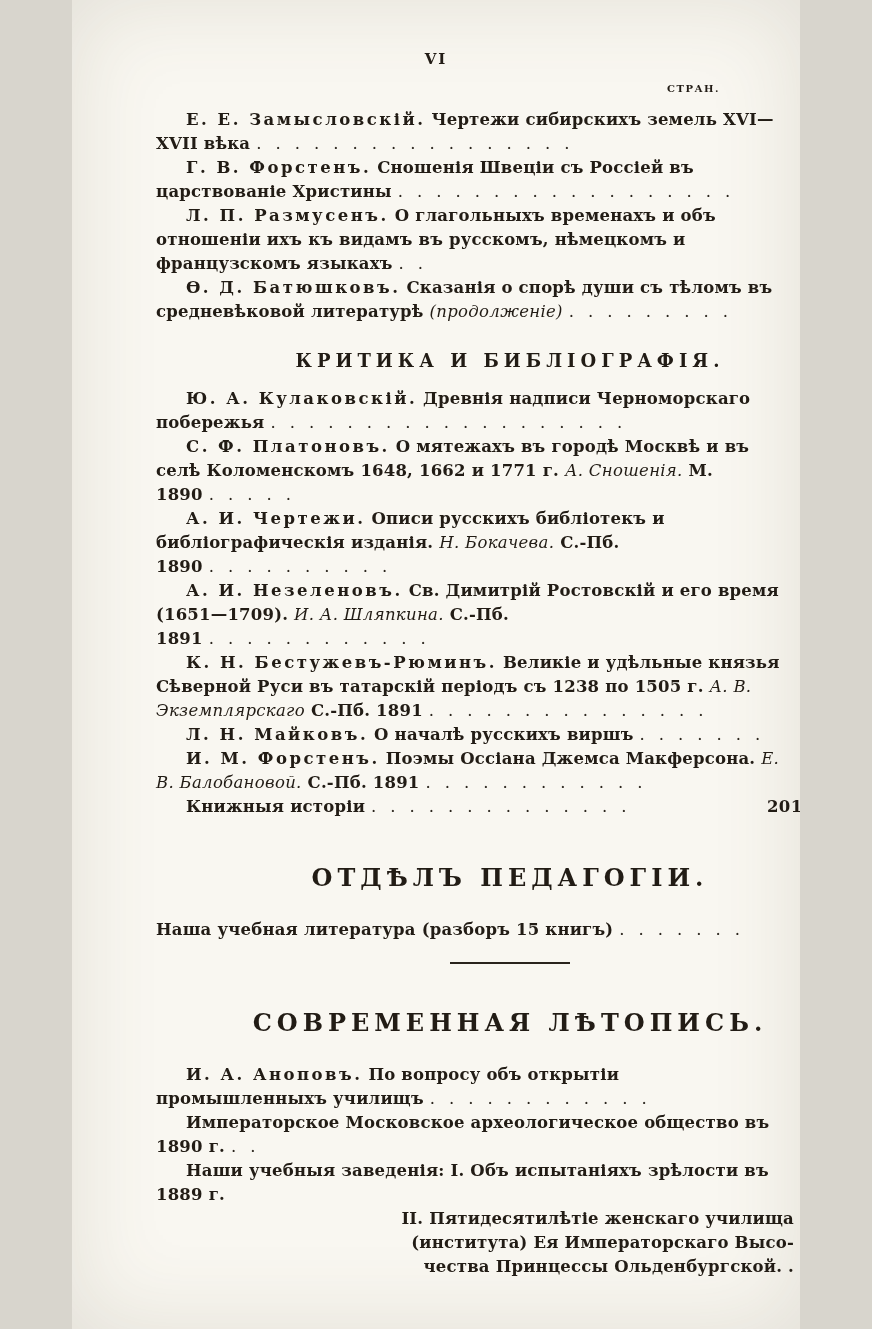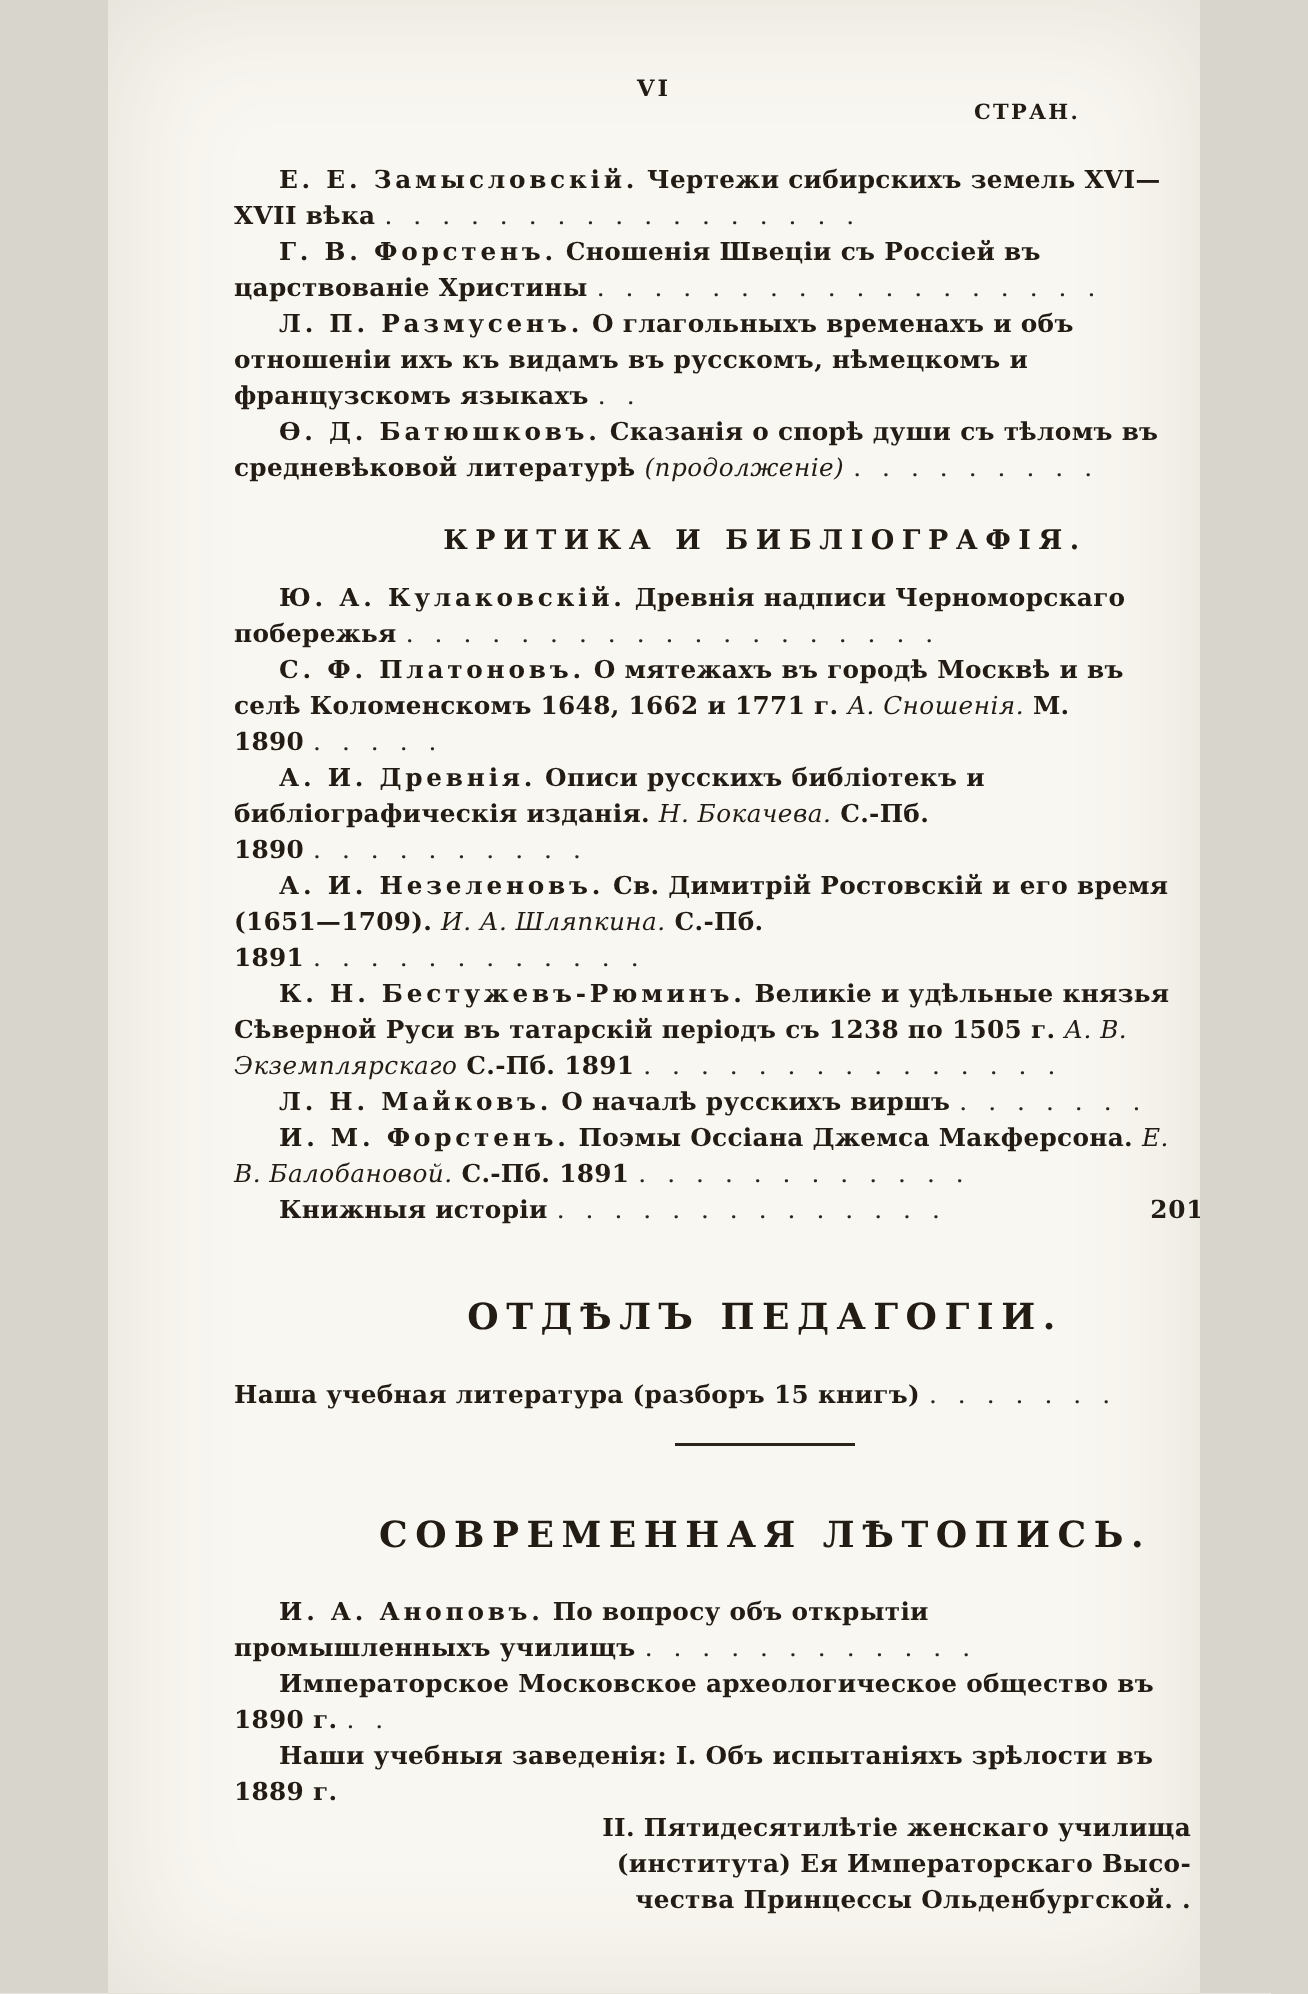--- a/index.html
+++ b/index.html
@@ -21,22 +21,22 @@
   .folio {
     position: absolute;
     top: 50px; left: 0; right: 0;
     text-align: center;
     font-size: 15px;
     font-weight: 700;
     letter-spacing: 2px;
   }
   .col-label {
     position: absolute;
-    top: 67px; right: 80px;
-    font-size: 14px;
+    top: 83px; right: 80px;
+    font-size: 10px;
     font-weight: 700;
     letter-spacing: 1.5px;
   }
   .toc {
     position: absolute;
     top: 108px;
     left: 84px;
     width: 708px;
   }
   .entry {
@@ -98,21 +98,21 @@
   <div class="folio">VI</div>
   <div class="col-label">СТРАН.</div>
   <div class="toc" id="toc">
       <div class="entry indent"><span class="seg-author">Е. Е. Замысловскій.</span><span class="seg-plain"> Чертежи сибирскихъ земель XVI—XVII вѣка</span><span class="dots">.................</span><span class="pg">334</span></div>
       <div class="entry indent"><span class="seg-author">Г. В. Форстенъ.</span><span class="seg-plain"> Сношенія Швеціи съ Россіей въ царствованіе Христины</span><span class="dots">..................</span><span class="pg">348</span></div>
       <div class="entry indent"><span class="seg-author">Л. П. Размусенъ.</span><span class="seg-plain"> О глагольныхъ временахъ и объ отношеніи ихъ къ видамъ въ русскомъ, нѣмецкомъ и французскомъ языкахъ</span><span class="dots">..</span><span class="pg">376</span></div>
       <div class="entry indent"><span class="seg-author">Ѳ. Д. Батюшковъ.</span><span class="seg-plain"> Сказанія о спорѣ души съ тѣломъ въ средневѣковой литературѣ </span><span class="seg-italic">(продолженіе)</span><span class="dots">.........</span><span class="pg">418</span></div>
       <div class="section-heading">КРИТИКА И БИБЛІОГРАФІЯ.</div>
       <div class="entry indent"><span class="seg-author">Ю. А. Кулаковскій.</span><span class="seg-plain"> Древнія надписи Черноморскаго побережья</span><span class="dots">...................</span><span class="pg">171</span></div>
       <div class="entry indent"><span class="seg-author">С. Ф. Платоновъ.</span><span class="seg-plain"> О мятежахъ въ городѣ Москвѣ и въ селѣ Коломенскомъ 1648, 1662 и 1771 г. </span><span class="seg-italic">А. Сношенія.</span><span class="seg-plain"> М. 1890</span><span class="dots">.....</span><span class="pg">182</span></div>
-      <div class="entry indent"><span class="seg-author">А. И. Древнія.</span><span class="seg-plain"> Описи русскихъ библіотекъ и библіографическія изданія. </span><span class="seg-italic">Н. Бокачева.</span><span class="seg-plain"> С.-Пб. 1890</span><span class="dots">..........</span><span class="pg">188</span></div>
+      <div class="entry indent"><span class="seg-author">А. И. Чертежи.</span><span class="seg-plain"> Описи русскихъ библіотекъ и библіографическія изданія. </span><span class="seg-italic">Н. Бокачева.</span><span class="seg-plain"> С.-Пб. 1890</span><span class="dots">..........</span><span class="pg">188</span></div>
       <div class="entry indent"><span class="seg-author">А. И. Незеленовъ.</span><span class="seg-plain"> Св. Димитрій Ростовскій и его время (1651—1709). </span><span class="seg-italic">И. А. Шляпкина.</span><span class="seg-plain"> С.-Пб. 1891</span><span class="dots">............</span><span class="pg">192</span></div>
       <div class="entry indent"><span class="seg-author">К. Н. Бестужевъ-Рюминъ.</span><span class="seg-plain"> Великіе и удѣльные князья Сѣверной Руси въ татарскій періодъ съ 1238 по 1505 г. </span><span class="seg-italic">А. В. Экземплярскаго</span><span class="seg-plain"> С.-Пб. 1891</span><span class="dots">...............</span><span class="pg">200</span></div>
       <div class="entry indent"><span class="seg-author">Л. Н. Майковъ.</span><span class="seg-plain"> О началѣ русскихъ виршъ</span><span class="dots">.......</span><span class="pg">443</span></div>
       <div class="entry indent"><span class="seg-author">И. М. Форстенъ.</span><span class="seg-plain"> Поэмы Оссіана Джемса Макферсона. </span><span class="seg-italic">Е. В. Балобановой.</span><span class="seg-plain"> С.-Пб. 1891</span><span class="dots">............</span><span class="pg">492</span></div>
       <div class="entry indent"><span class="seg-plain">Книжныя исторіи</span><span class="dots">..............</span><span class="pg">201 и 503</span></div>
       <div class="section-heading major">ОТДѢЛЪ ПЕДАГОГІИ.</div>
       <div class="entry"><span class="seg-plain">Наша учебная литература (разборъ 15 книгъ)</span><span class="dots">.......</span><span class="pg">1 и 21</span></div>
       <div class="divider"></div>
       <div class="section-heading major">СОВРЕМЕННАЯ ЛѢТОПИСЬ.</div>
       <div class="entry indent"><span class="seg-author">И. А. Аноповъ.</span><span class="seg-plain"> По вопросу объ открытіи промышленныхъ училищъ</span><span class="dots">............</span><span class="pg">1</span></div>

